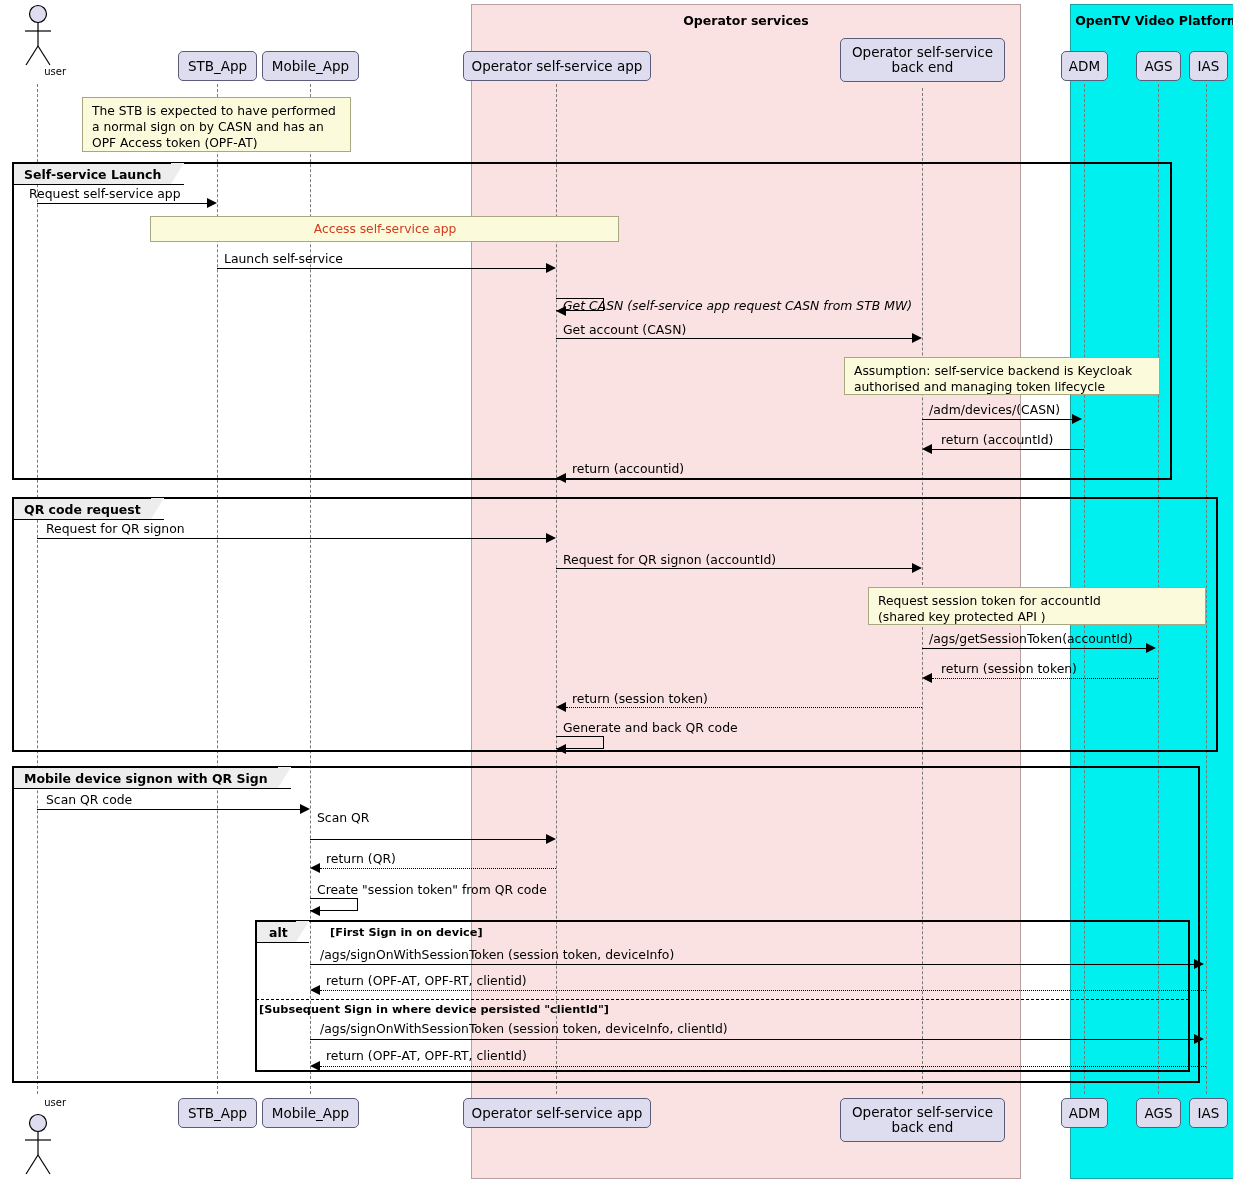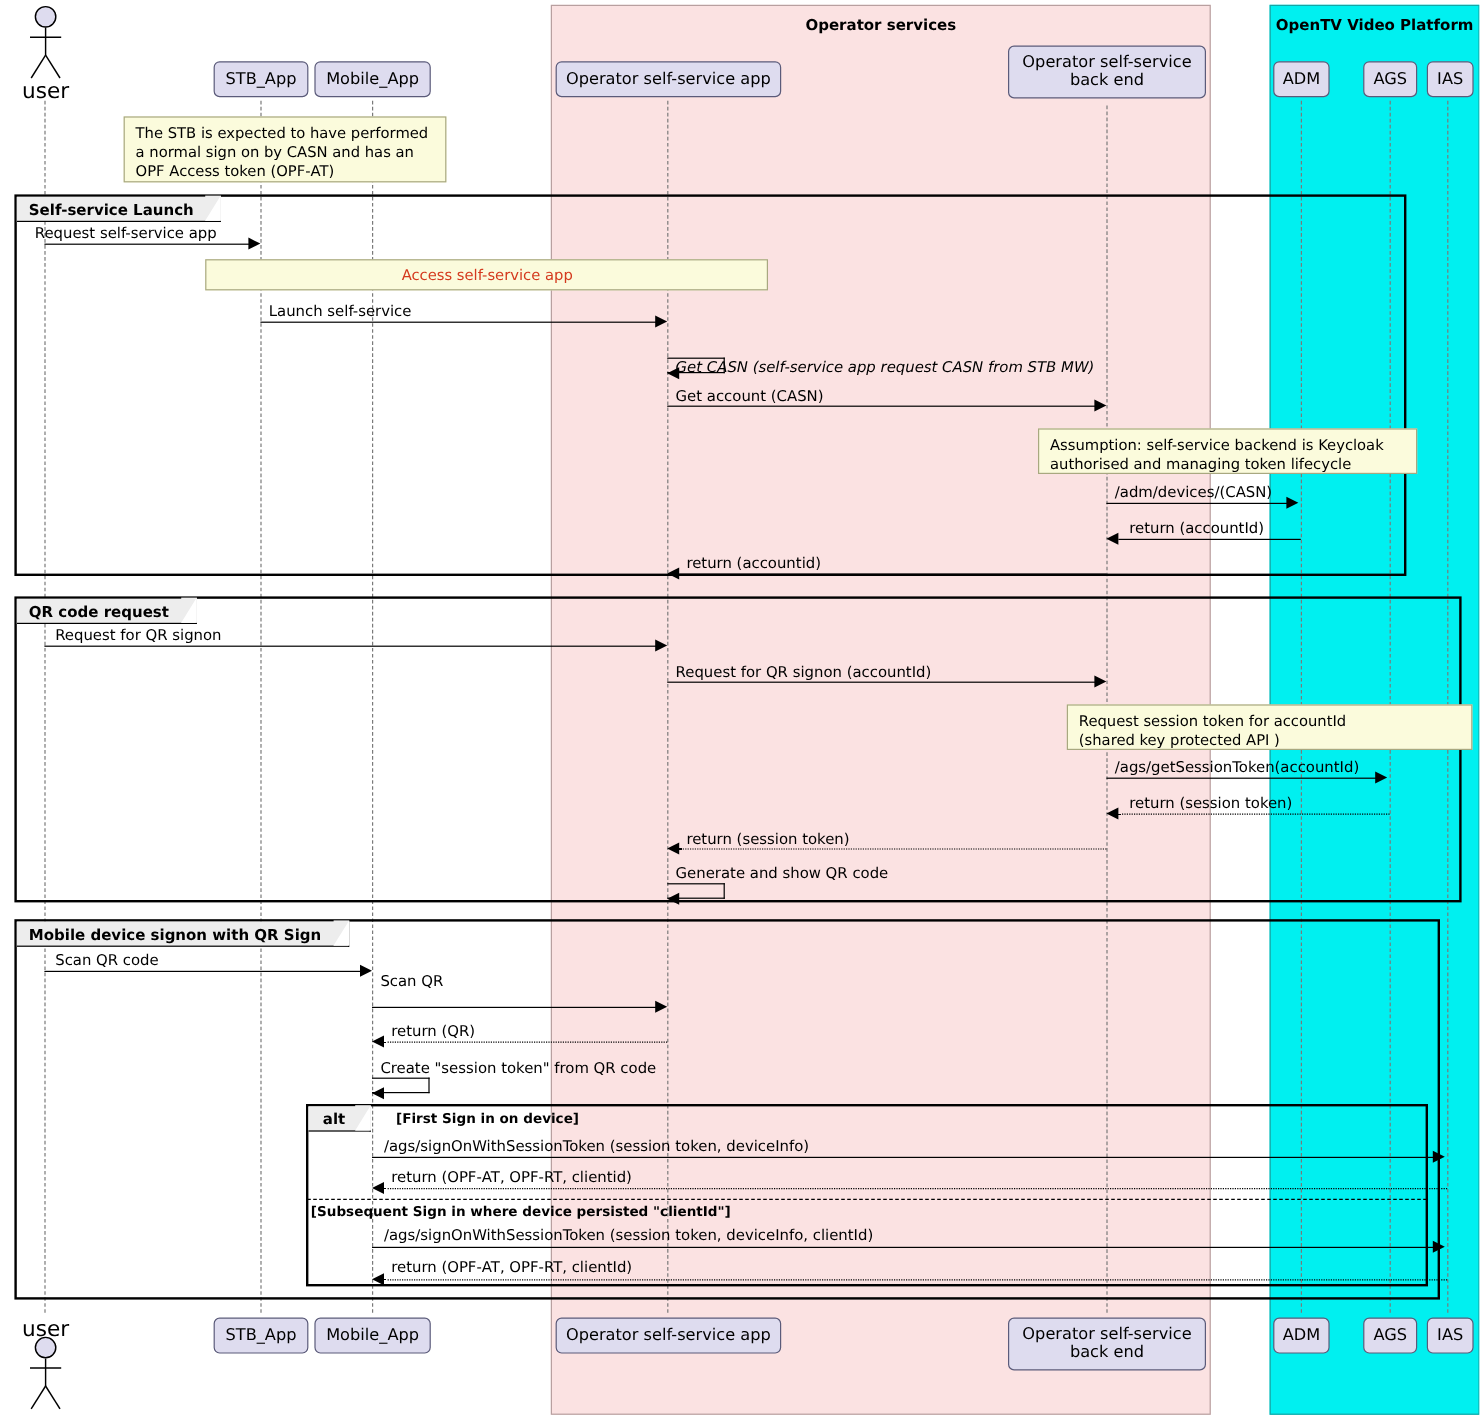--- a/index.html
+++ b/index.html
@@ -14,20 +14,21 @@
     width: 1233px;
     height: 1183px;
     background: #ffffff;
     overflow: hidden;
   }
 
   
   .groupbox {
     position: absolute;
     box-sizing: border-box;
+    margin-left: 12px;
   }
   .groupbox.operator {
     background: #FBE2E2;
     border: 1px solid #B8A0A0;
   }
   .groupbox.opentv {
     background: #00F0F0;
     border: 1px solid #17A5A5;
   }
   .group-title {
@@ -64,38 +65,37 @@
     color: #000;
     padding: 2px 6px;
   }
 
   
   .actor {
     position: absolute;
   }
   .actor-label {
     position: absolute;
-    font-size: 18px;
-    text-align: center;
+    font-size: 10px;
+    text-align: right;
     color: #000;
     white-space: nowrap;
   }
 
   
   .note {
     position: absolute;
     box-sizing: border-box;
     background: #FBFBDC;
     border: 1px solid #A8A880;
     font-size: 12.3px;
     line-height: 16px;
     color: #000;
     padding: 5px 8px 5px 9px;
     white-space: pre-line;
-    margin-left: 21px;
   }
   .note.centered { text-align: center; }
   .note.red { color: #D43A1E; font-weight: normal; }
 
   
   .frame {
     position: absolute;
     box-sizing: border-box;
     border: 2px solid #000;
     background: transparent;
@@ -277,21 +277,21 @@
   <div class="arrow-r" style="left:1146px; top:643px;"></div>
 
   <div class="msg-label" style="left:941px; top:661px;">return (session token)</div>
   <div class="msg-line dashed" style="left:932px; top:678px; width:226px;"></div>
   <div class="arrow-l" style="left:922px; top:673px;"></div>
 
   <div class="msg-label" style="left:572px; top:691px;">return (session token)</div>
   <div class="msg-line dashed" style="left:566px; top:707px; width:356px;"></div>
   <div class="arrow-l" style="left:556px; top:702px;"></div>
 
-  <div class="msg-label" style="left:563px; top:720px;">Generate and show QR code</div>
+  <div class="msg-label" style="left:563px; top:720px;">Generate and back QR code</div>
   <div class="selfmsg" style="left:556px; top:736px; width:48px;"></div>
   <div class="arrow-l" style="left:556px; top:744px;"></div>
 
   <div class="frame" style="left:12px; top:766px; width:1188px; height:317px;"></div>
   <div class="frame-label" style="left:14px; top:768px;">Mobile device signon with QR Sign</div>
 
   <div class="msg-label" style="left:46px; top:792px;">Scan QR code</div>
   <div class="msg-line" style="left:37px; top:809px; width:265px;"></div>
   <div class="arrow-r" style="left:300px; top:804px;"></div>
 

